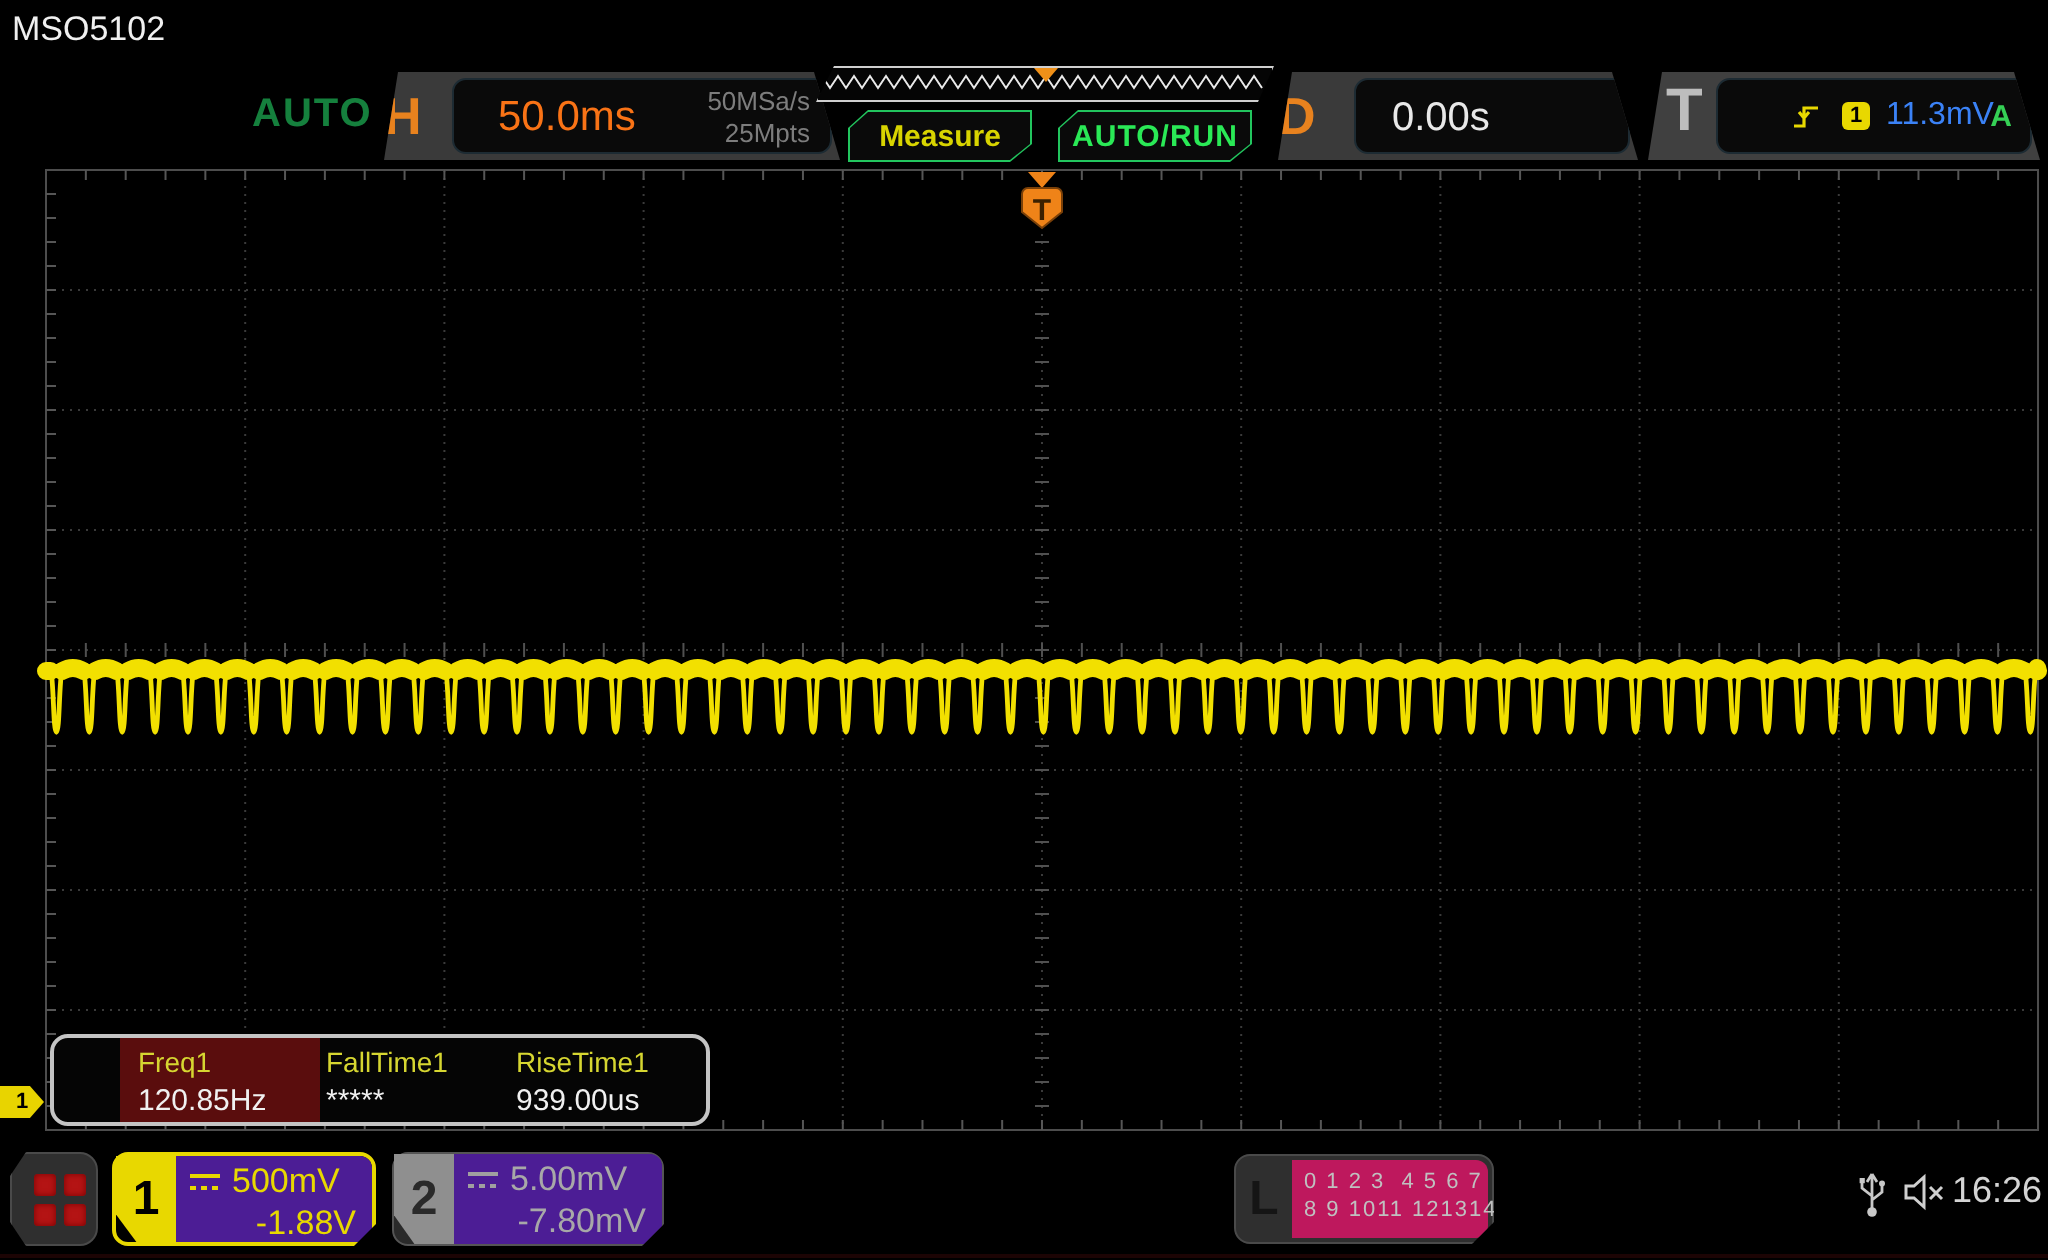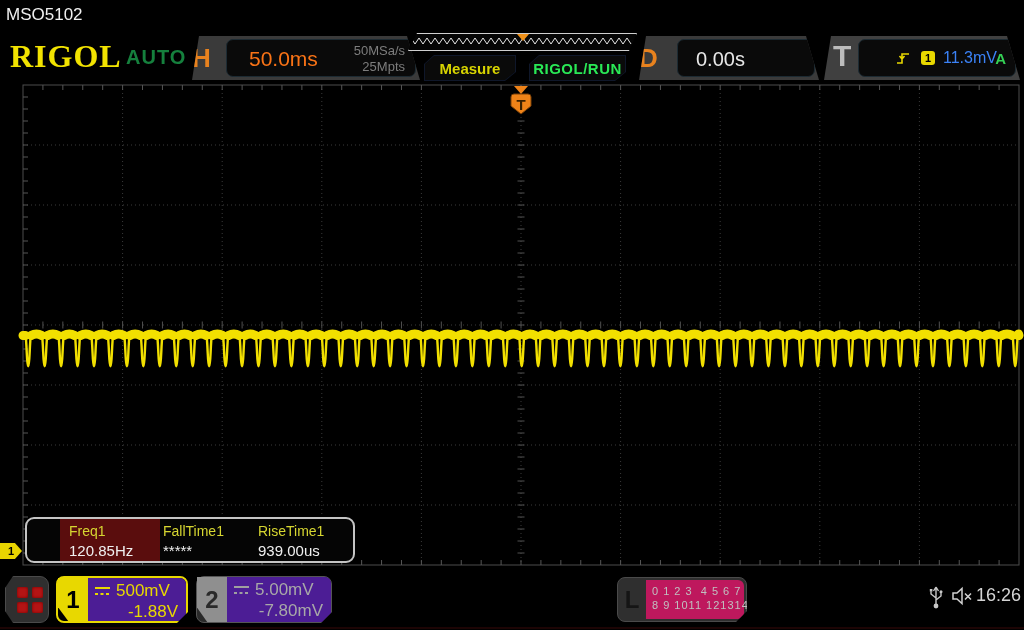--- a/index.html
+++ b/index.html
@@ -35,21 +35,21 @@
   .t-letter { position:absolute; left:9px; top:3px; font-weight:bold; font-size:30px; color:#bdbdbd; }
   .t-inner-row { position:absolute; left:0; top:0; right:0; bottom:0; display:flex; align-items:center; }
   .t-slope { margin-left:36px; }
   .t-badge { margin-left:10px; width:14px; height:14px; background:#e8d800; border-radius:3px; color:#000; font-weight:bold; font-size:11px; text-align:center; line-height:14px; }
   .t-level { margin-left:8px; font-size:16px; color:#3b82f6; }
   .t-mode { position:absolute; right:9px; top:10px; font-size:15px; font-weight:bold; color:#35d055; }
 
   .preview-strip { position:absolute; left:408px; top:3px; width:229px; height:18px; background:#050505; border:1px solid #cfcfcf; clip-path:polygon(9px 0, 100% 0, calc(100% - 8px) 100%, 0 100%); }
   .preview-tri { position:absolute; left:108px; top:0; width:0; height:0; border-left:6px solid transparent; border-right:6px solid transparent; border-top:7px solid #ef9018; }
 
-  .hdr-btn { position:absolute; top:25px; height:26px; background:#0f172a; clip-path:polygon(10px 0, 100% 0, 100% calc(100% - 9px), calc(100% - 11px) 100%, 0 100%, 0 9px); }
+  .hdr-btn { position:absolute; top:25px; height:26px; background:#22c55e; clip-path:polygon(10px 0, 100% 0, 100% calc(100% - 9px), calc(100% - 11px) 100%, 0 100%, 0 9px); }
   .hdr-btn .btn-in { position:absolute; left:1px; top:1px; right:1px; bottom:1px; background:#0a0a0a; clip-path:polygon(9px 0, 100% 0, 100% calc(100% - 8px), calc(100% - 10px) 100%, 0 100%, 0 8px); display:flex; align-items:center; justify-content:center; font-weight:bold; font-size:15px; }
   .measure-btn { left:424px; width:92px; }
   .measure-btn .btn-in { color:#d8d400; }
   .stoprun-btn { left:529px; width:97px; }
   .stoprun-btn .btn-in { color:#2ae956; letter-spacing:0.5px; }
 
   
   .grid-wrap { position:absolute; left:0; top:84px; width:1024px; height:482px; }
 
   
@@ -93,21 +93,20 @@
 </head>
 <body>
 
 <div class="screen">
 
   <div class="topbar">
     <span class="model">MSO5102</span>
   </div>
 
   <div class="header">
-    <div class="logo">RIGOL</div>
     <div class="auto-label">AUTO</div>
 
     <div class="hdr-box h-box">
       <span class="hdr-letter">H</span>
       <div class="inner">
         <span class="h-main">50.0ms</span>
         <div class="h-rate">
           <div>50MSa/s</div>
           <div>25Mpts</div>
         </div>
@@ -118,21 +117,21 @@
       <svg id="zigzag" width="227" height="16">
           <polyline points="2,4 6,10 10,4 14,10 18,4 22,10 26,4 30,10 34,4 38,10 42,4 46,10 50,4 54,10 58,4 62,10 66,4 70,10 74,4 78,10 82,4 86,10 90,4 94,10 98,4 102,10 106,4 110,10 114,4 118,10 122,4 126,10 130,4 134,10 138,4 142,10 146,4 150,10 154,4 158,10 162,4 166,10 170,4 174,10 178,4 182,10 186,4 190,10 194,4 198,10 202,4 206,10 210,4 214,10 218,4 222,10" fill="none" stroke="#e8e8e8" stroke-width="1"></polyline>
         </svg>
       <div class="preview-tri"></div>
     </div>
 
     <div class="hdr-btn measure-btn">
       <div class="btn-in">Measure</div>
     </div>
     <div class="hdr-btn stoprun-btn">
-      <div class="btn-in">RIGOL/RUN</div>
+      <div class="btn-in">AUTO/RUN</div>
     </div>
 
     <div class="hdr-box d-box">
       <span class="hdr-letter">D</span>
       <div class="inner">
         <span class="d-main">0.00s</span>
       </div>
     </div>
 
     <div class="hdr-box t-box">

